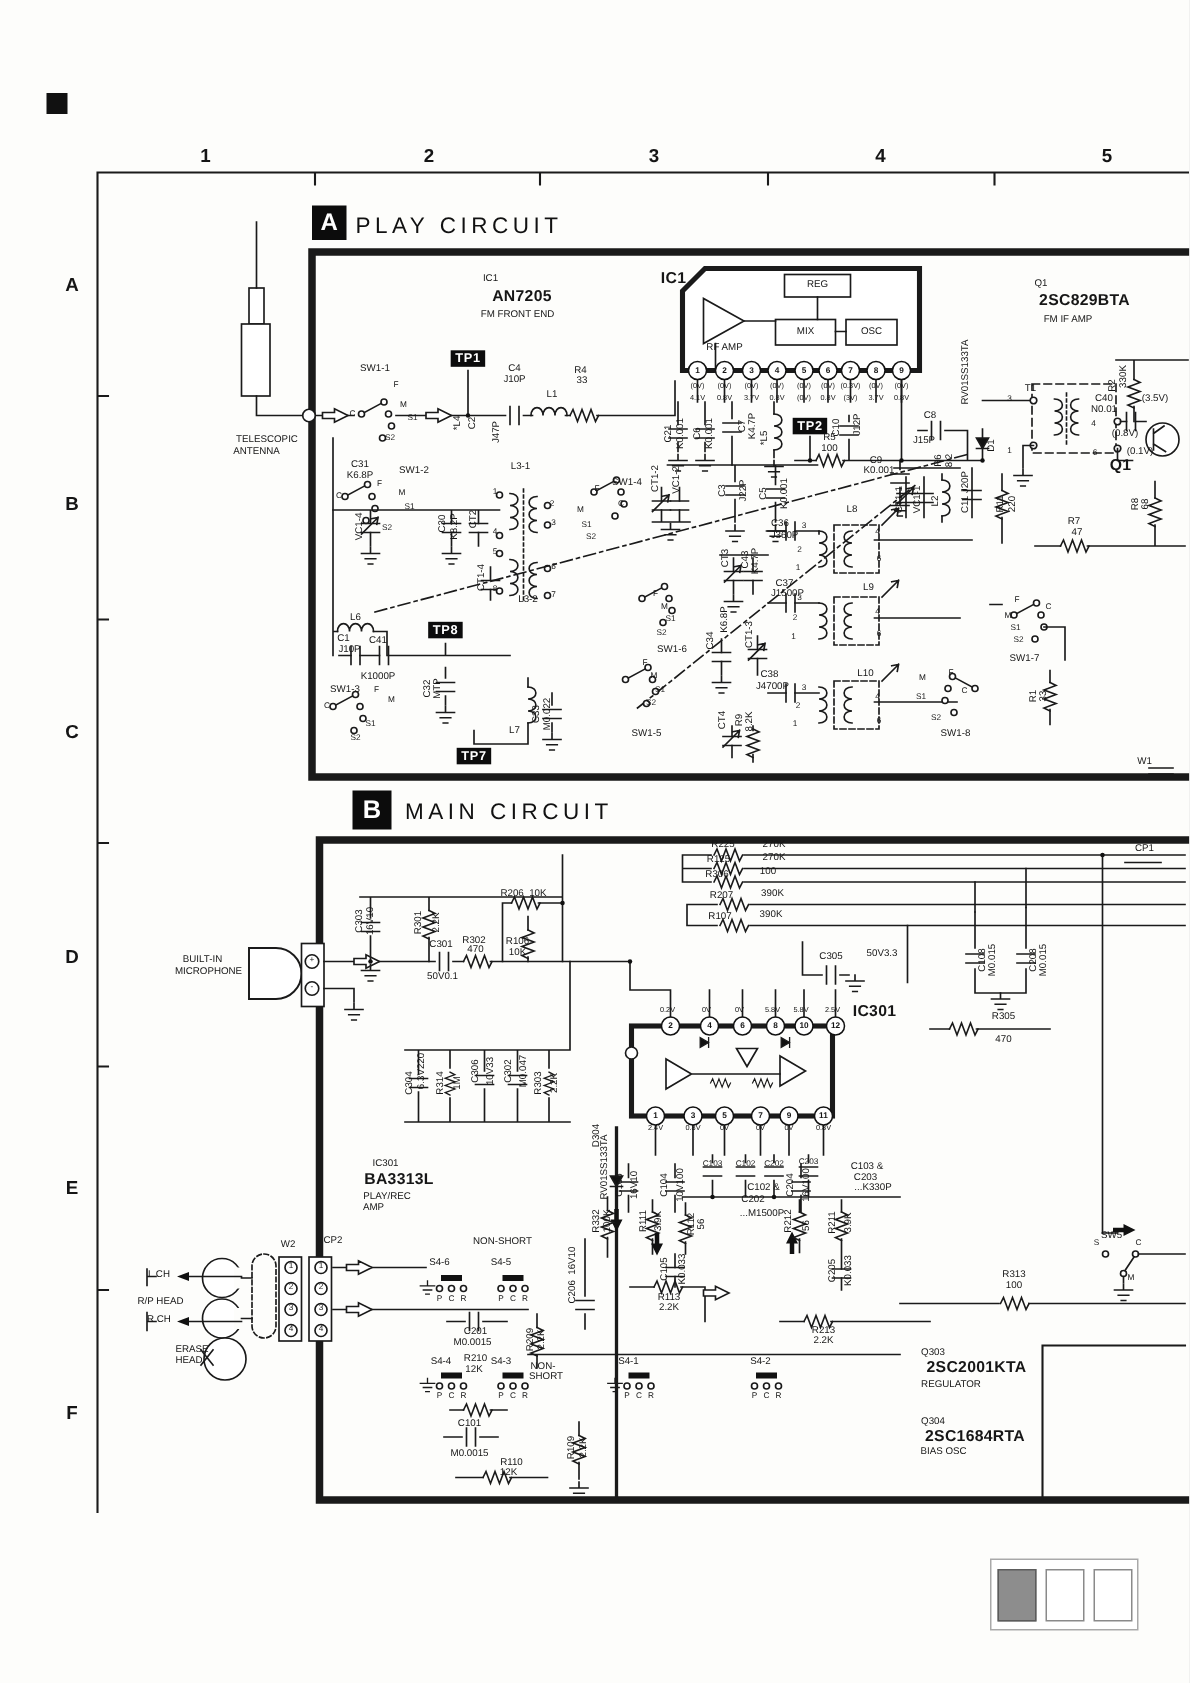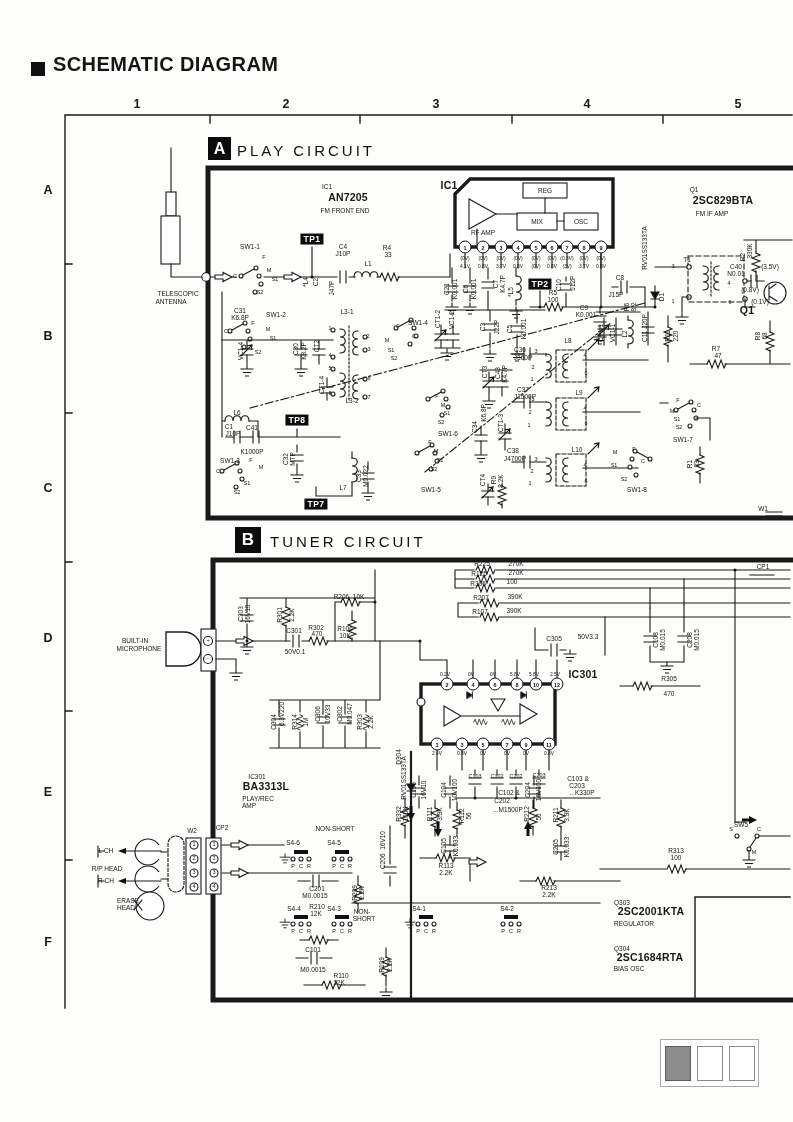--- a/index.html
+++ b/index.html
@@ -31,21 +31,20 @@
            background:#fff;display:flex;gap:6px;align-items:center;justify-content:center}
   .pbox{width:24px;height:33px;border:1px solid #8a8a8a;background:#fff}
   .pbox.on{background:#8d8d8d;border-color:#5c5c5c}
 </style>
 </head>
 <body>
 
 <div id="page">
 
   <div id="title-sq"></div>
-  <div id="title">SCHEMATIC DIAGRAM</div>
 
   <svg id="wires" width="793" height="1122" viewBox="0 0 793 1122">
     <defs>
       <path id="resh" d="M-9,0 l2,-4 3,8 3,-8 3,8 3,-8 3,8 2,-4" fill="none"></path>
       <path id="cap" d="M-3,-6 V6 M3,-6 V6"></path>
       <path id="caph" d="M-6,-3 H6 M-6,3 H6"></path>
       <path id="gnd" d="M0,0 V4 M-6,4 H6 M-3.5,7.5 H3.5 M-1.5,11 H1.5"></path>
       <path id="coilh" d="M-12,0 c0,-7 8,-7 8,0 c0,-7 8,-7 8,0 c0,-7 8,-7 8,0" fill="none"></path>
       <path id="coilv" d="M0,-12 c7,0 7,8 0,8 c7,0 7,8 0,8 c7,0 7,8 0,8" fill="none"></path>
       <path id="harr" d="M-9,-2 H-1 V-4.5 L8,0 L-1,4.5 V2 H-9 Z" fill="#fff"></path>
@@ -773,20 +772,20 @@
       <span class="rule" style="left: 48px; top: 336px;">B</span>
       <span class="rule" style="left: 48px; top: 488px;">C</span>
       <span class="rule" style="left: 48px; top: 638px;">D</span>
       <span class="rule" style="left: 48px; top: 792px;">E</span>
       <span class="rule" style="left: 48px; top: 942px;">F</span>
     </div>
 
   <div class="sec-badge" id="badgeA">A</div>
   <div class="sec-title" id="titleA">PLAY CIRCUIT</div>
   <div class="sec-badge" id="badgeB">B</div>
-  <div class="sec-title" id="titleB">TUNER CIRCUIT</div>
+  <div class="sec-title" id="titleB">MAIN CIRCUIT</div>
 
   <div id="pageind">
       <div class="pbox on"></div>
       <div class="pbox"></div>
       <div class="pbox"></div>
     </div>
 </div>
 
 </body></html>

